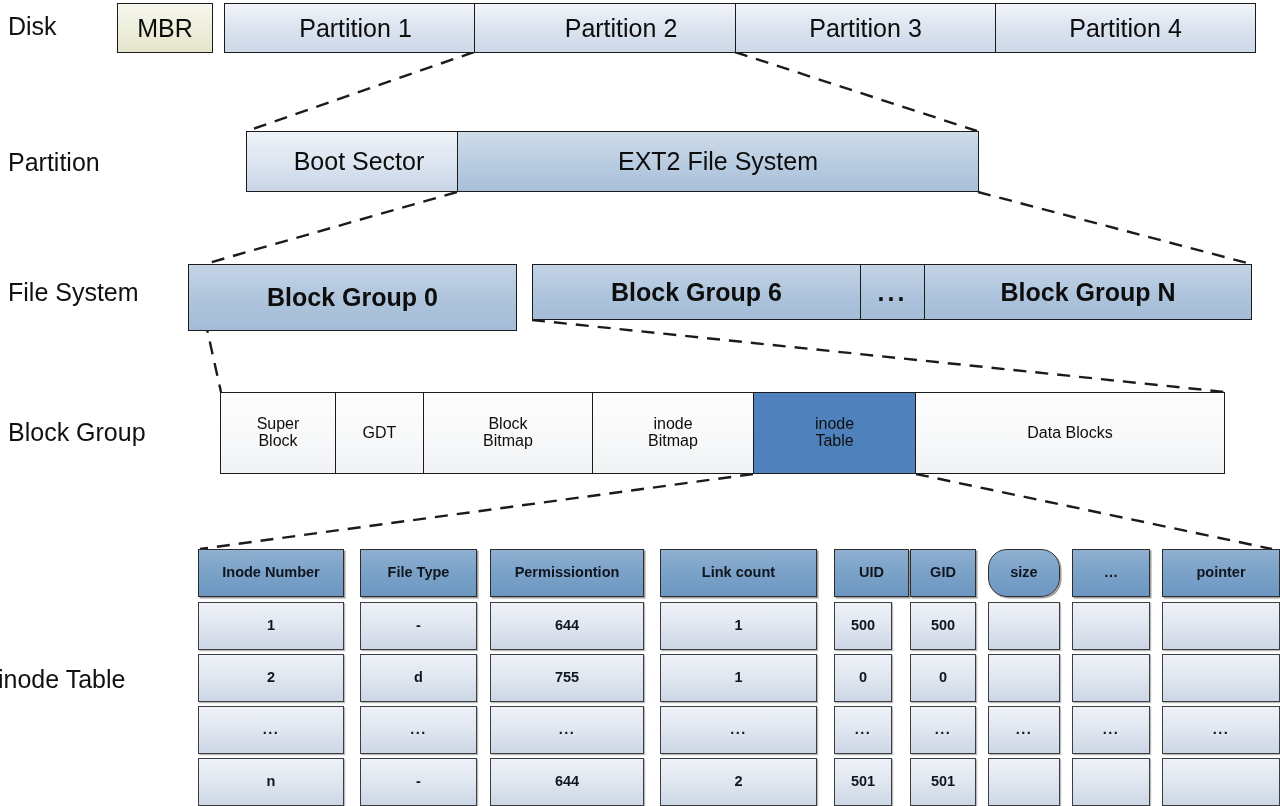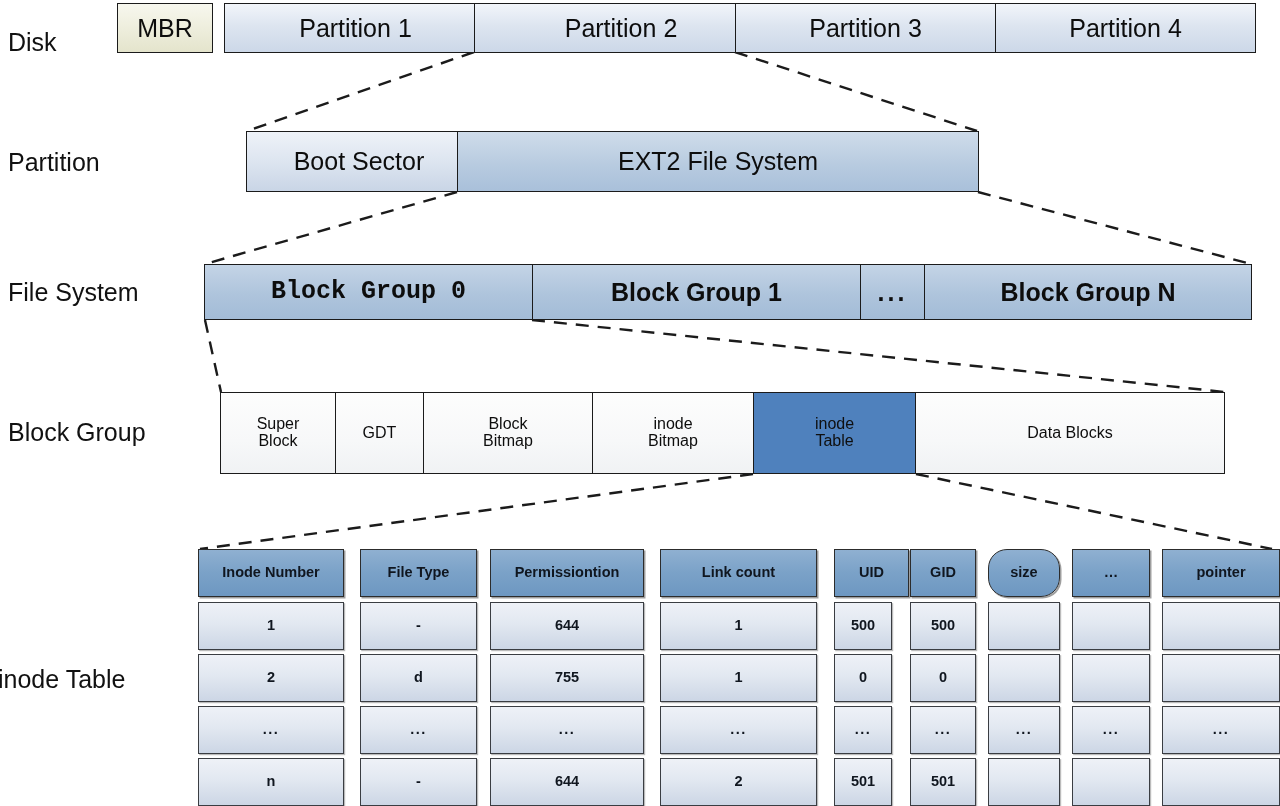--- a/index.html
+++ b/index.html
@@ -108,37 +108,37 @@
       <line x1="978" y1="192" x2="1251" y2="264"></line>
 
       <line x1="205" y1="320" x2="221" y2="392"></line>
       <line x1="532" y1="320" x2="1225" y2="392"></line>
 
       <line x1="753" y1="474" x2="200" y2="549"></line>
       <line x1="916" y1="474" x2="1272" y2="549"></line>
     </g>
   </svg>
 
-  <div class="row-label" style="left:8px; top:28px;">Disk</div>
+  <div class="row-label" style="left:8px; top:12px;">Disk</div>
   <div class="row-label" style="left:8px; top:148px;">Partition</div>
   <div class="row-label" style="left:8px; top:278px;">File System</div>
   <div class="row-label" style="left:8px; top:418px;">Block Group</div>
   <div class="row-label" style="left:-2px; top:665px;">inode Table</div>
 
   <div class="box disk-box mbr-box" style="left:117px; top:3px; width:96px; height:50px;">MBR</div>
   <div class="box disk-box" style="left:224px; top:3px; width:263px; height:50px;">Partition 1</div>
   <div class="box disk-box" style="left:474px; top:3px; width:262px; height:50px;padding-left:32px;">Partition 2</div>
   <div class="box disk-box" style="left:735px; top:3px; width:261px; height:50px;">Partition 3</div>
   <div class="box disk-box" style="left:995px; top:3px; width:261px; height:50px;">Partition 4</div>
 
   <div class="box boot-box" style="left:246px; top:131px; width:212px; height:61px;padding-left:14px;">Boot Sector</div>
   <div class="box ext2-box" style="left:457px; top:131px; width:522px; height:61px;">EXT2 File System</div>
 
-  <div class="box bg-box" style="left:204px; top:264px; width:329px; height:56px;font-family:Liberation Mono, monospace;">Block Group 0</div>
-  <div class="box bg-box" style="left:532px; top:264px; width:329px; height:56px;">Block Group 1</div>
+  <div class="box bg-box" style="left:188px; top:264px; width:329px; height:67px;">Block Group 0</div>
+  <div class="box bg-box" style="left:532px; top:264px; width:329px; height:56px;">Block Group 6</div>
   <div class="box bg-box bg-ellipsis" style="left:860px; top:264px; width:65px; height:56px;">...</div>
   <div class="box bg-box" style="left:924px; top:264px; width:328px; height:56px;">Block Group N</div>
 
   <div class="box bgr-box two-line" style="left:220px; top:392px; width:116px; height:82px;">
     <span>Super</span>
     <span>Block</span>
   </div>
   <div class="box bgr-box" style="left:335px; top:392px; width:89px; height:82px;">GDT</div>
   <div class="box bgr-box two-line" style="left:423px; top:392px; width:170px; height:82px;">
     <span>Block</span>

